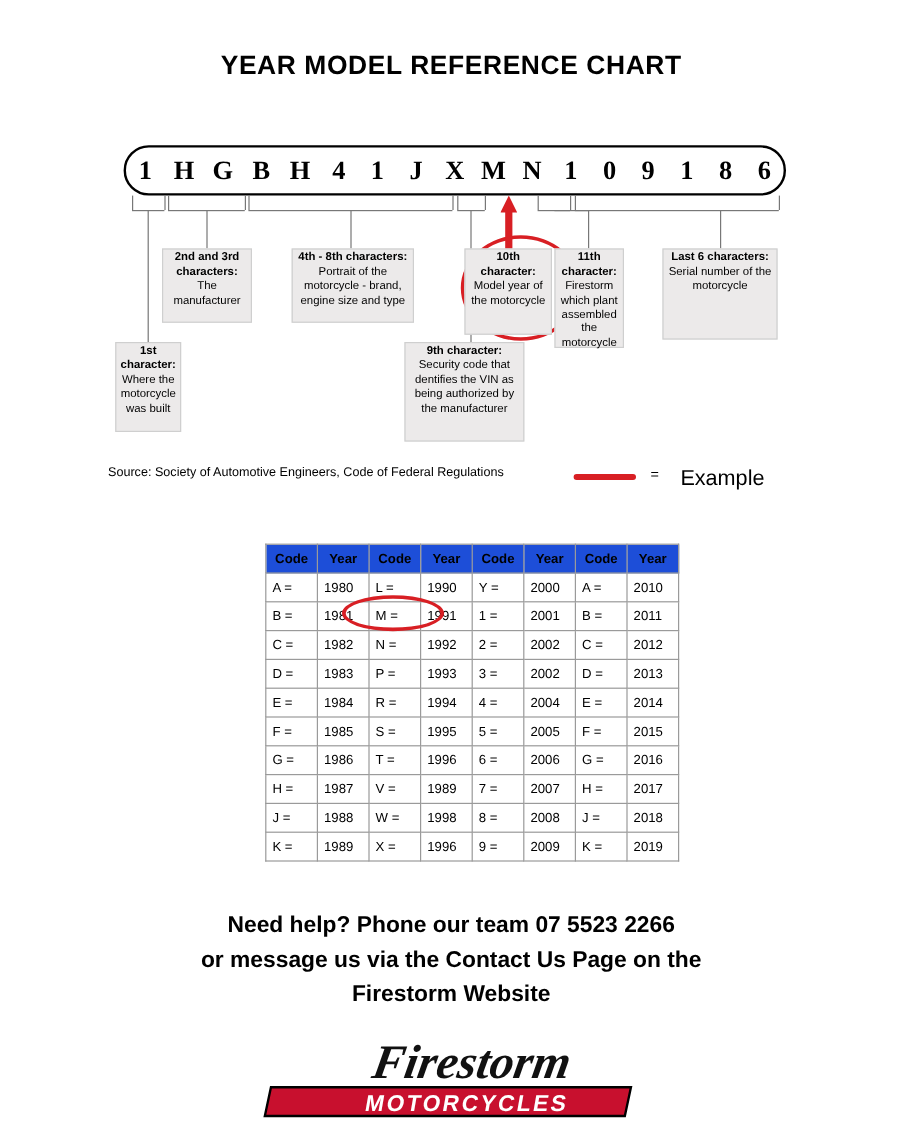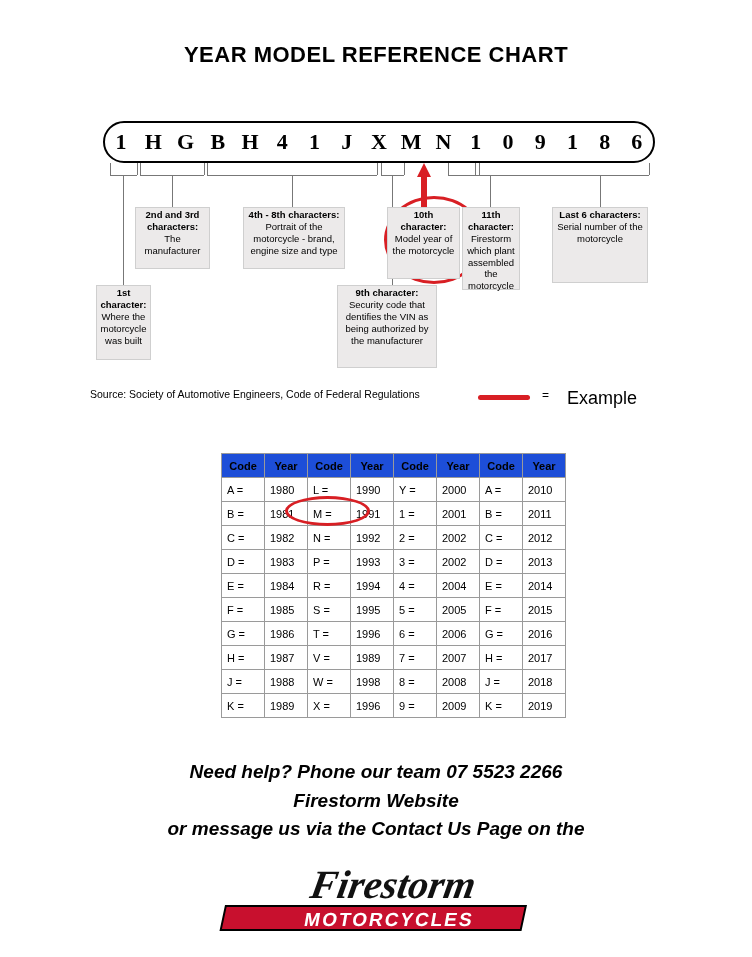--- a/index.html
+++ b/index.html
@@ -151,21 +151,20 @@
   
   .footer-text {
     position: absolute;
     top: 758px;
     left: 0;
     width: 752px;
     text-align: center;
     font-size: 19px;
     font-weight: bold;
     line-height: 1.5;
-    font-style: italic;
   }
 
   
   .logo-wrap {
     position: absolute;
     top: 858px;
     left: 196px;
     width: 360px;
     height: 78px;
   }
@@ -385,22 +384,22 @@
       <td class="code">K =</td>
       <td class="year">2019</td>
     </tr>
   </tbody>
 </table>
 
 <div class="red-ellipse" style="left:285px; top:496px; width:85px; height:30px;"></div>
 
 <div class="footer-text">
   <div>Need help?  Phone our team 07 5523 2266</div>
+  <div>or message us via the Contact Us Page on the</div>
   <div>Firestorm Website</div>
-  <div>or message us via the Contact Us Page on the</div>
 </div>
 
 <div class="logo-wrap">
   <svg viewBox="0 0 360 78" width="360" height="78">
     <g transform="skewX(-12)">
       <rect x="40" y="48" width="300" height="24" fill="#c8102e"></rect>
       <rect x="40" y="48" width="300" height="24" fill="none" stroke="#000" stroke-width="2"></rect>
     </g>
     <text x="180" y="40" text-anchor="middle" font-family="'Liberation Serif', serif" font-size="40" font-style="italic" font-weight="bold" fill="#111" transform="skewX(-10) translate(22,0)">Firestorm</text>
     <text x="190" y="68" text-anchor="middle" font-family="'Liberation Sans', sans-serif" font-size="19" font-weight="bold" letter-spacing="2" fill="#ffffff" transform="skewX(-10) translate(14,0)">MOTORCYCLES</text>

